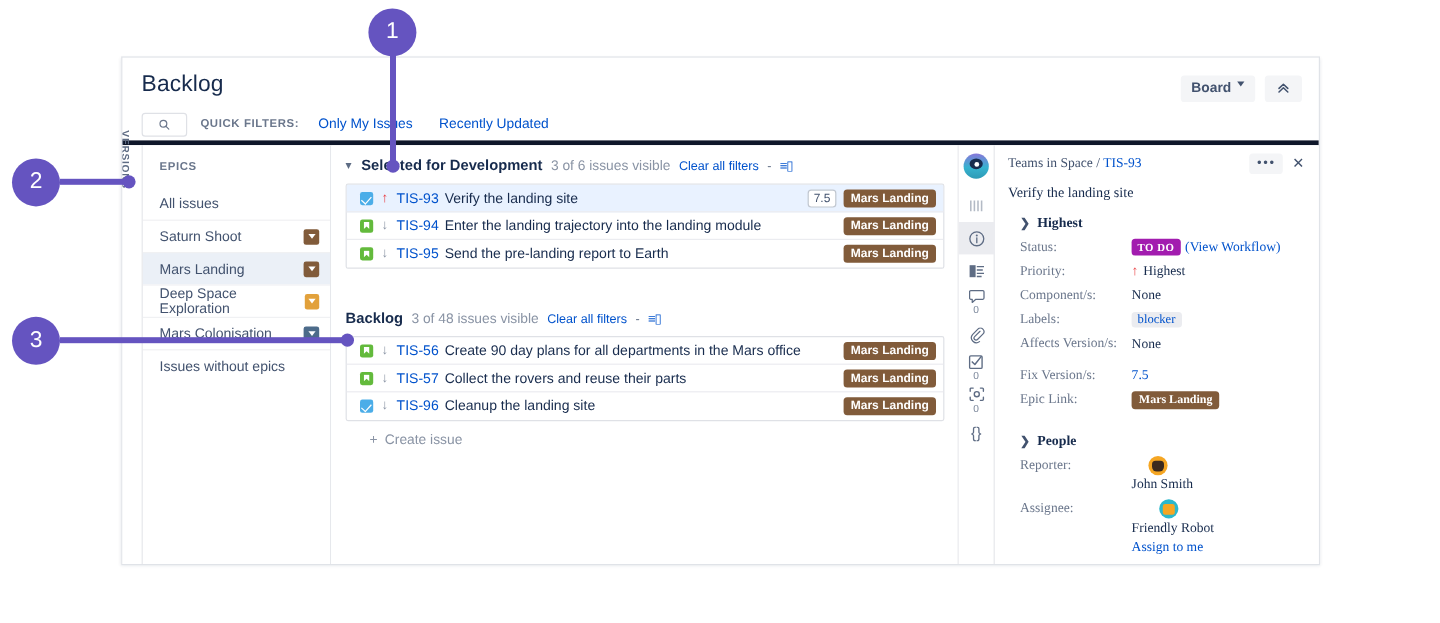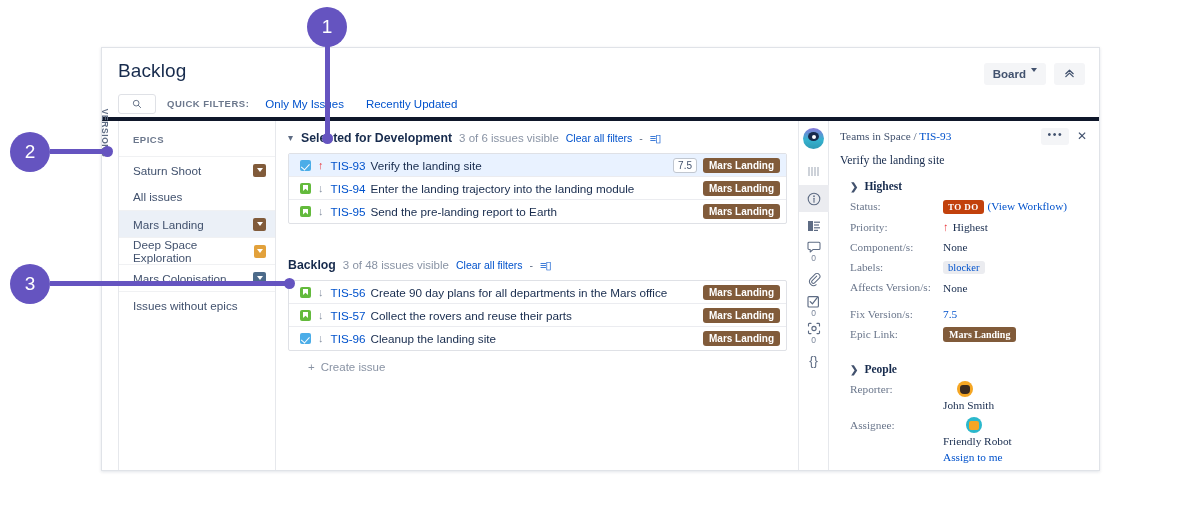--- a/index.html
+++ b/index.html
@@ -215,21 +215,21 @@
   .dp-section {
     font-size: 11.5px; font-weight: 700; color: #172B4D;
     margin: 12px 0 6px 10px; display: flex; align-items: center; gap: 6px;
   }
   .dp-section .sc { color: #42526E; font-size: 10px; }
   .dp-field { display: flex; font-size: 11.3px; margin: 0 0 4px 10px; line-height: 16px; }
   .dp-label { width: 93px; flex: 0 0 93px; color: #6B778C; }
   .dp-value { color: #172B4D; }
   .dp-value a { color: #0052CC; text-decoration: none; }
   .status-badge {
-    background: #c2410c; color: #fff; font-size: 9px; font-weight: 700;
+    background: #a21caf; color: #fff; font-size: 9px; font-weight: 700;
     letter-spacing: .4px; border-radius: 3px; padding: 2px 5px; margin-right: 4px;
   }
   .wf-link { color: #0052CC; font-size: 11.3px; }
   .label-chip {
     background: #EBECF0; color: #0052CC; font-size: 10.5px;
     border-radius: 3px; padding: 1px 5px;
   }
   .prio-inline { color: #E8373B; font-weight: 700; margin-right: 4px; }
   .avatar-sm {
     width: 16px; height: 16px; border-radius: 50%; margin-right: 7px;
@@ -303,29 +303,29 @@
 
     <div class="win-body">
 
       <div class="versions-rail">
         <div class="versions-text">VERSIONS</div>
       </div>
 
       <div class="epics-col">
         <div class="epics-head">EPICS</div>
 
+        <div class="epic-item" style="border-top:none;">
+          <span>All issues</span>
+        </div>
+
         <div class="epic-item">
           <span>Saturn Shoot</span>
           <span class="epic-swatch" style="background:#815B3A;">
               <i></i>
             </span>
-        </div>
-
-        <div class="epic-item" style="border-top:none;">
-          <span>All issues</span>
         </div>
 
         <div class="epic-item selected">
           <span>Mars Landing</span>
           <span class="epic-swatch" style="background:#815B3A;">
               <i></i>
             </span>
         </div>
 
         <div class="epic-item">

